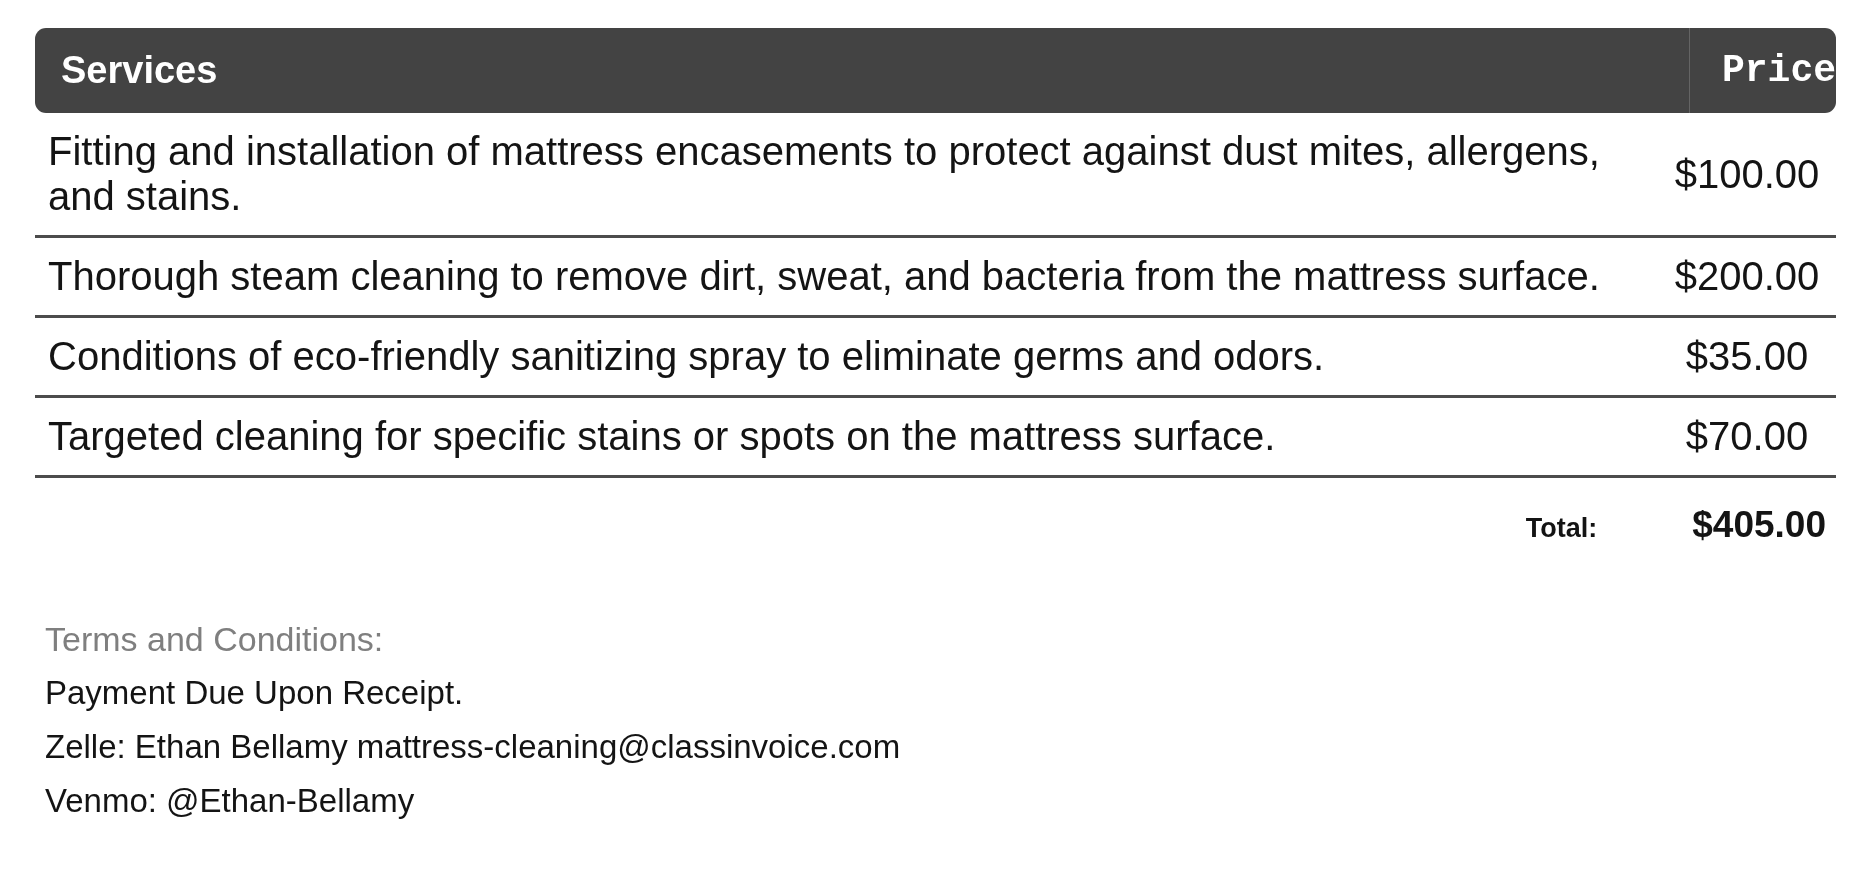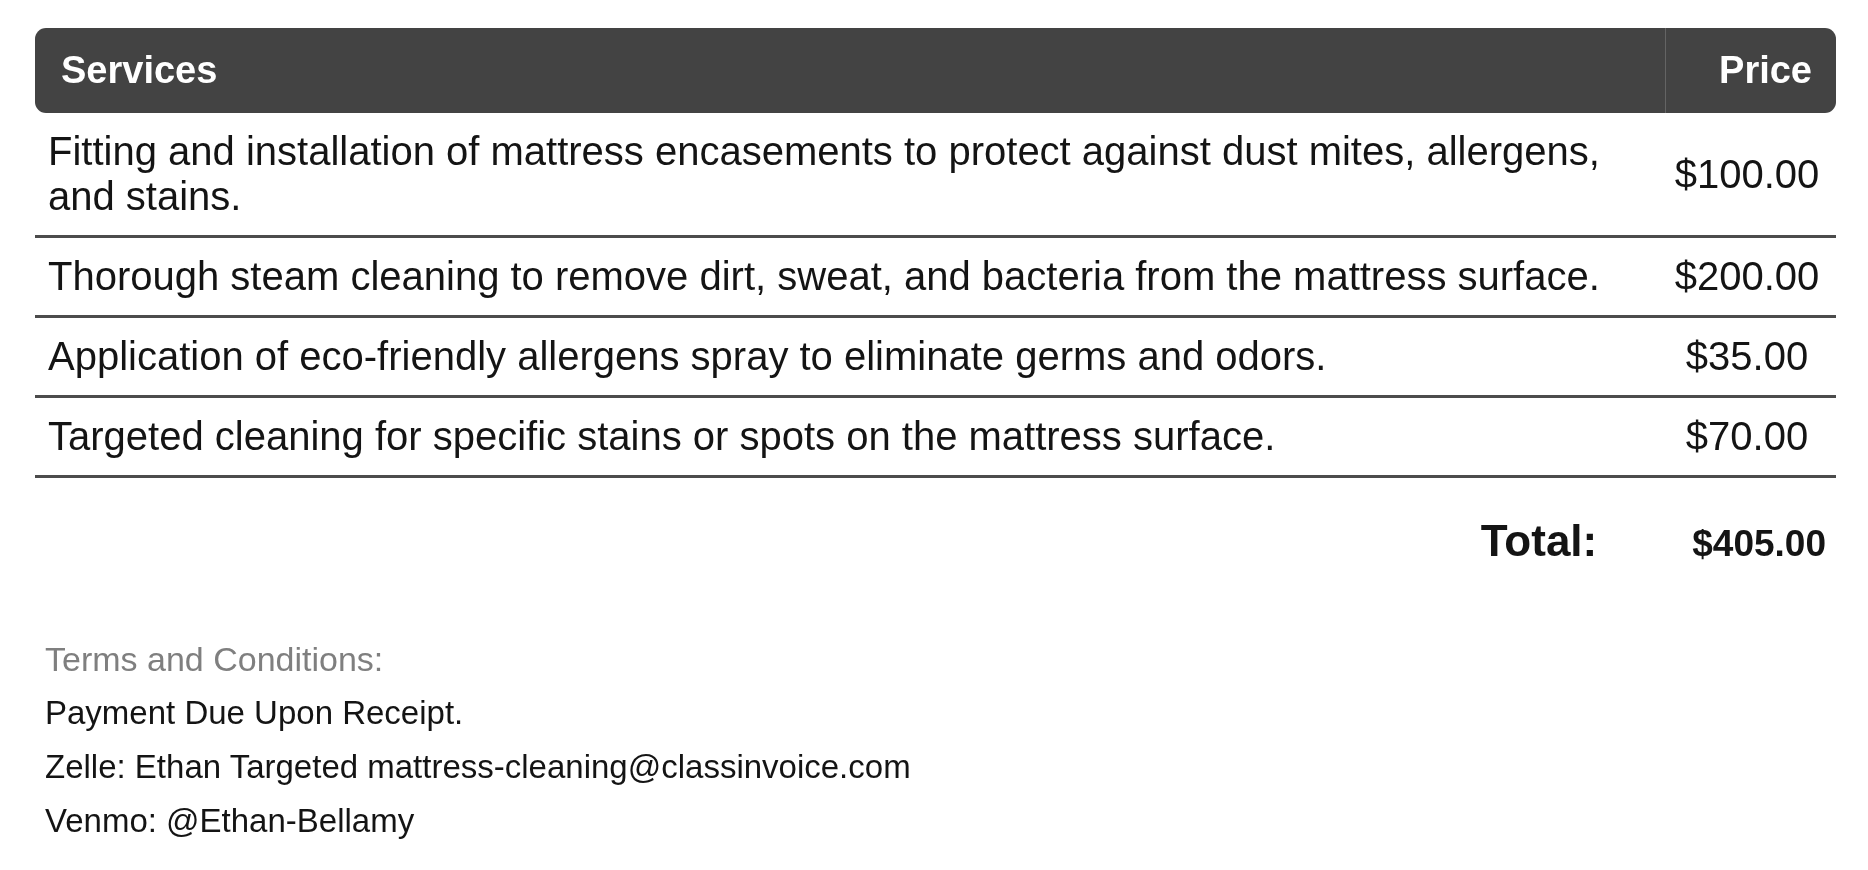--- a/index.html
+++ b/index.html
@@ -35,22 +35,22 @@
     display: flex;
     align-items: center;
   }
   .th.service {
     flex: 1;
     padding-left: 26px;
   }
   .th.price {
     width: 146px;
     justify-content: flex-end;
-    padding-right: 24px;
     border-left: 1px solid rgba(255,255,255,0.18);
+    font-family: Liberation Mono, monospace;
   }
   
   .row {
     display: flex;
     align-items: center;
     border-bottom: 3px solid #4c4c4c;
     padding: 16px 0;
   }
   .cell {
     font-size: 40px;
@@ -68,23 +68,22 @@
   }
   
   .total-row {
     display: flex;
     justify-content: flex-end;
     align-items: baseline;
     padding: 26px 10px 0 0;
     font-weight: bold;
   }
   .total-label {
-    font-size: 44px;
+    font-size: 27px;
     margin-right: 95px;
-    margin-top: 12px;
   }
   .total-value {
     font-size: 37px;
   }
   
   .terms {
     margin-top: 66px;
     padding-left: 10px;
     font-size: 33px;
     line-height: 54px;
@@ -109,38 +108,38 @@
     <div id="rows-container">
         <div class="row">
           <div class="cell service">Fitting and installation of mattress encasements to protect against dust mites, allergens, and stains.</div>
           <div class="cell price">$100.00</div>
         </div>
         <div class="row">
           <div class="cell service">Thorough steam cleaning to remove dirt, sweat, and bacteria from the mattress surface.</div>
           <div class="cell price">$200.00</div>
         </div>
         <div class="row">
-          <div class="cell service">Application of eco-friendly allergens spray to eliminate germs and odors.</div>
+          <div class="cell service">Conditions of eco-friendly sanitizing spray to eliminate germs and odors.</div>
           <div class="cell price">$35.00</div>
         </div>
         <div class="row">
           <div class="cell service">Targeted cleaning for specific stains or spots on the mattress surface.</div>
           <div class="cell price">$70.00</div>
         </div>
       </div>
 
     <div class="total-row">
       <div class="total-label">Total:</div>
       <div class="total-value">$405.00</div>
     </div>
 
   </div>
 
   <div class="terms">
     <div class="terms-heading">Terms and Conditions:</div>
     <div id="terms-lines">
         <div class="terms-line">Payment Due Upon Receipt.</div>
-        <div class="terms-line">Zelle: Ethan Targeted mattress-cleaning@classinvoice.com</div>
+        <div class="terms-line">Zelle: Ethan Bellamy mattress-cleaning@classinvoice.com</div>
         <div class="terms-line">Venmo: @Ethan-Bellamy</div>
       </div>
   </div>
 
 </div>
 
 </body></html>

